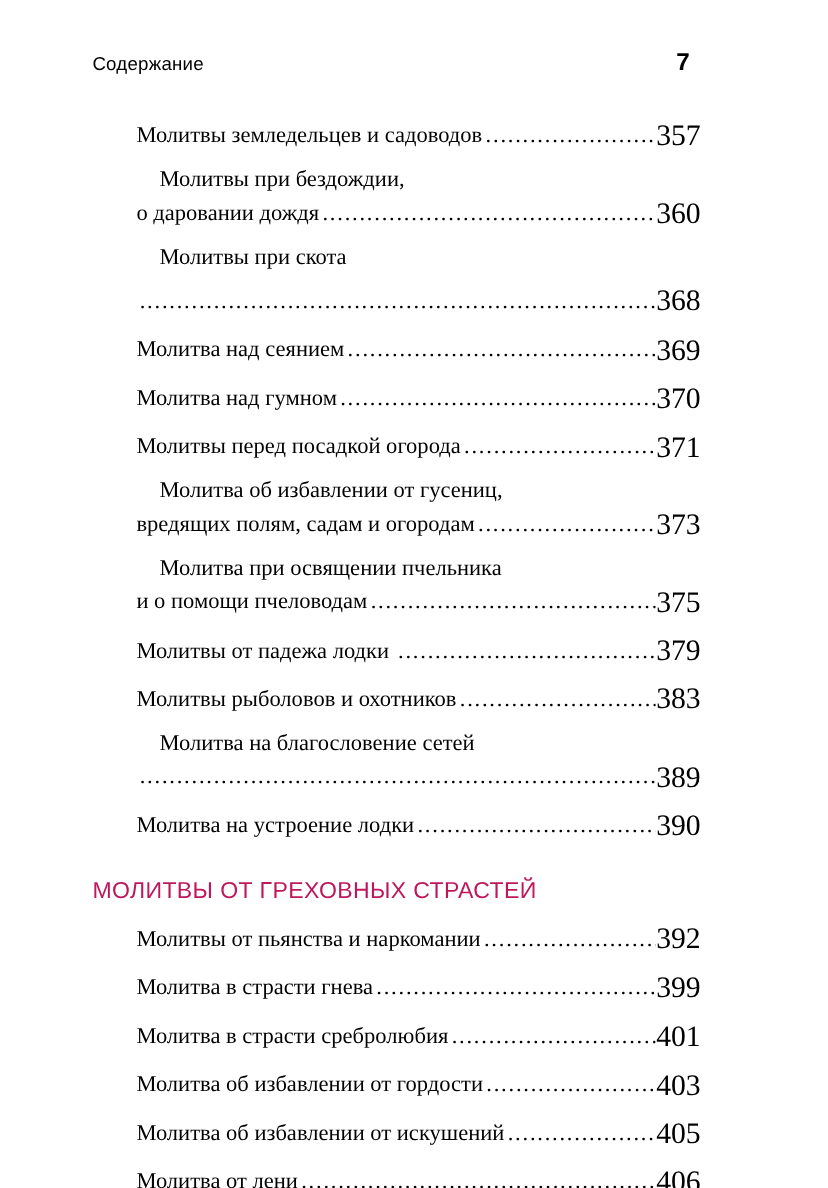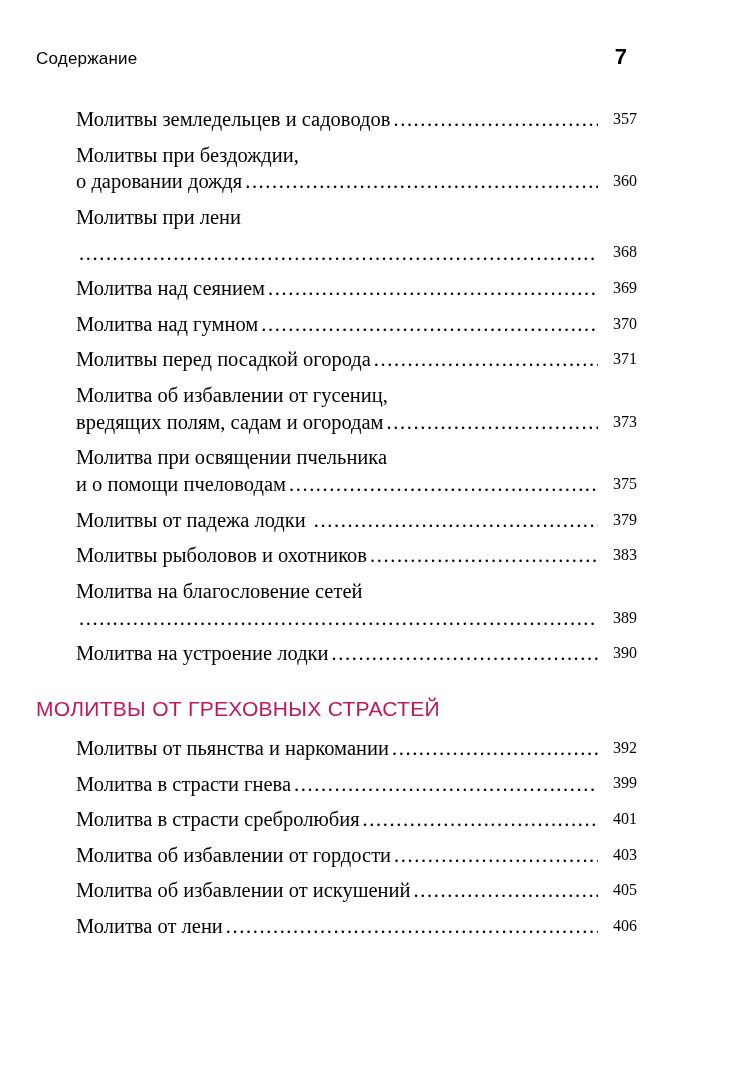--- a/index.html
+++ b/index.html
@@ -14,21 +14,21 @@
     font-family: "Liberation Serif", "DejaVu Serif", serif;
     color: #000000;
     overflow: hidden;
   }
   .page {
     position: absolute;
     left: 0; top: 0;
     width: 729px;
     height: 1080px;
     box-sizing: border-box;
-    padding: 44px 92px 0 36px;
+    padding: 44px 92px 0 84px;
   }
   
   .header {
     display: flex;
     align-items: baseline;
     justify-content: space-between;
     margin-bottom: 36px;
     padding-right: 10px;
   }
   .header-title {
@@ -71,30 +71,31 @@
     letter-spacing: 1.6px;
     margin: 0 1px 0 3px;
     color: #000;
     min-width: 6px;
   }
   .dots::before {
     content: "........................................................................................................................";
   }
   .toc-page {
     flex: 0 0 auto;
-    font-size: 16px;
+    font-size: 27px;
     text-align: right;
     min-width: 38px;
   }
   
   .toc-line.cont {
     display: block;
   }
   .toc-line.cont .toc-text {
     white-space: pre-wrap;
+    margin-left: 21px;
   }
   
   .section-heading {
     font-family: "Liberation Sans", "DejaVu Sans", sans-serif;
     font-size: 21px;
     margin: 30px 0 14px -40px;
     letter-spacing: 0.3px;
     color: #be185d;
   }
 </style>
@@ -118,21 +119,21 @@
       </div>
       <div class="toc-entry">
         <div class="toc-line cont"><span class="toc-text">Молитвы при бездождии,</span></div>
         <div class="toc-line">
           <span class="toc-text">о даровании дождя</span>
           <span class="dots"></span>
           <span class="toc-page">360</span>
         </div>
       </div>
       <div class="toc-entry">
-        <div class="toc-line cont"><span class="toc-text">Молитвы при лени</span></div>
+        <div class="toc-line cont"><span class="toc-text">Молитвы при скота</span></div>
       </div>
       <div class="toc-entry">
         <div class="toc-line">
           <span class="dots"></span>
           <span class="toc-page">368</span>
         </div>
       </div>
       <div class="toc-entry">
         <div class="toc-line">
           <span class="toc-text">Молитва над сеянием</span>

